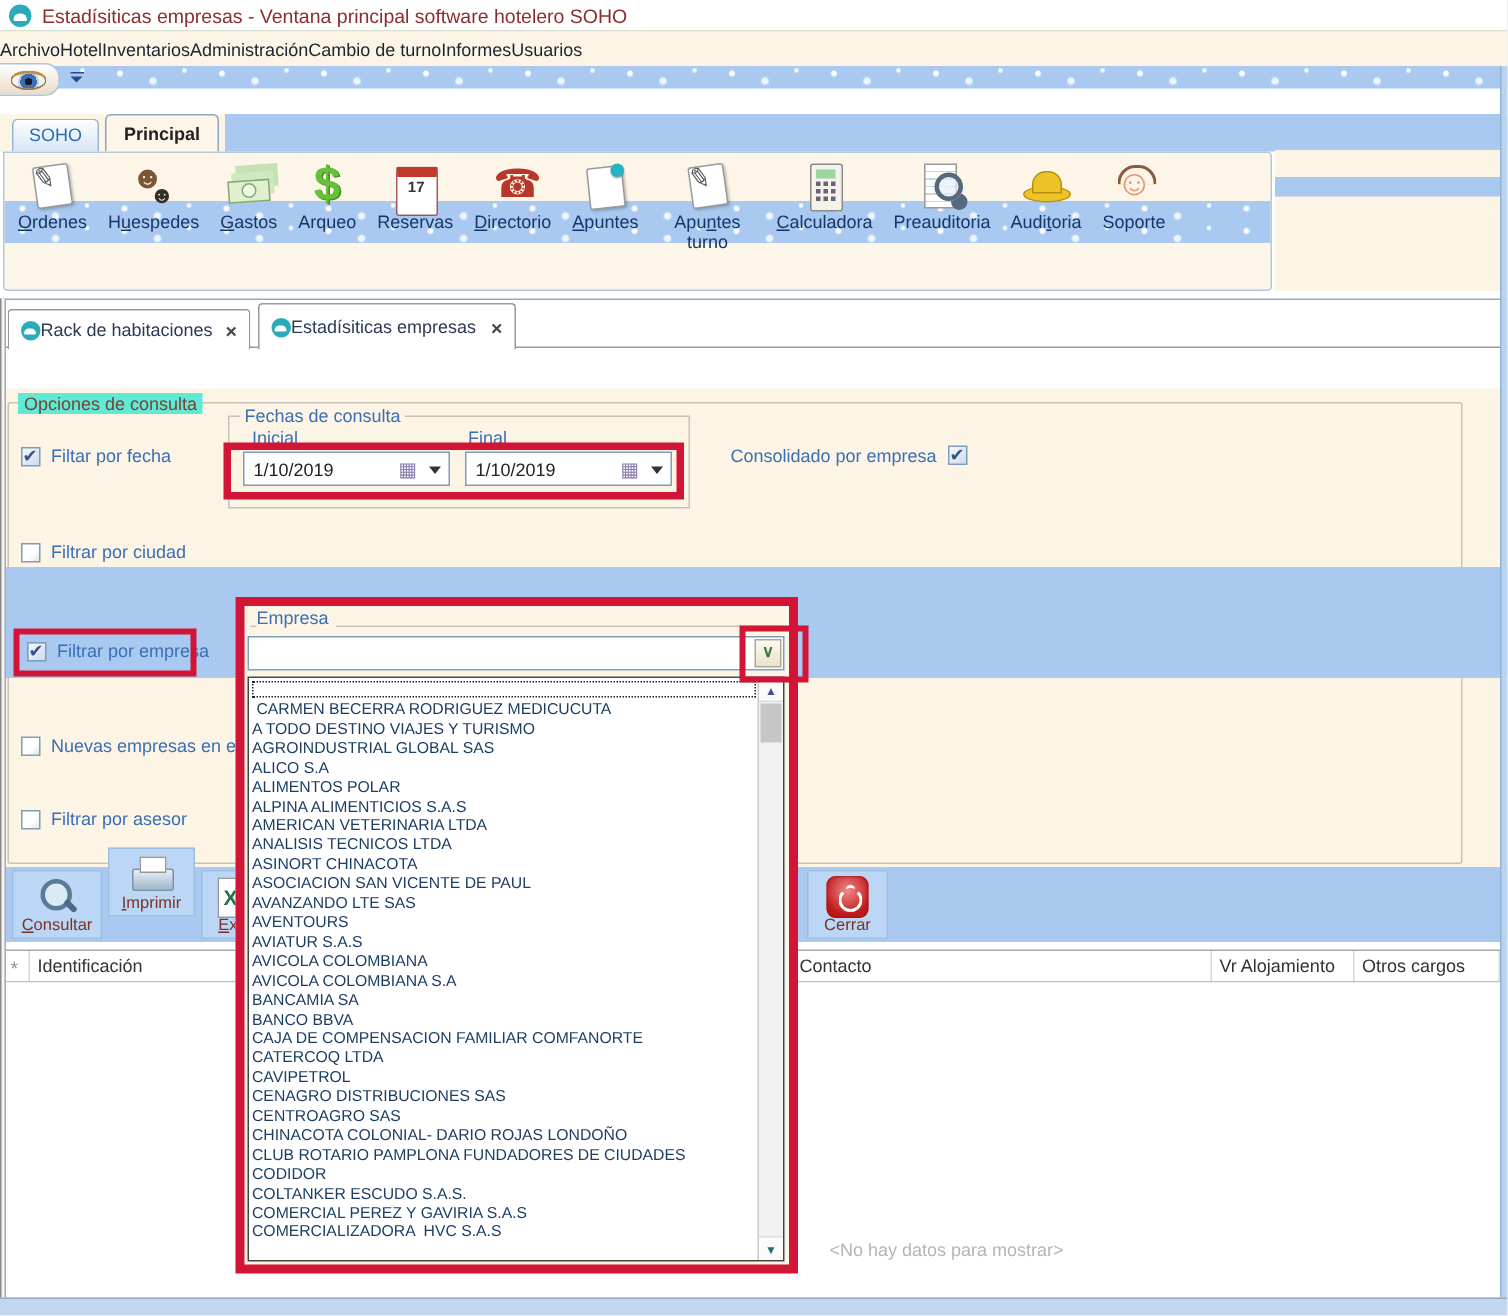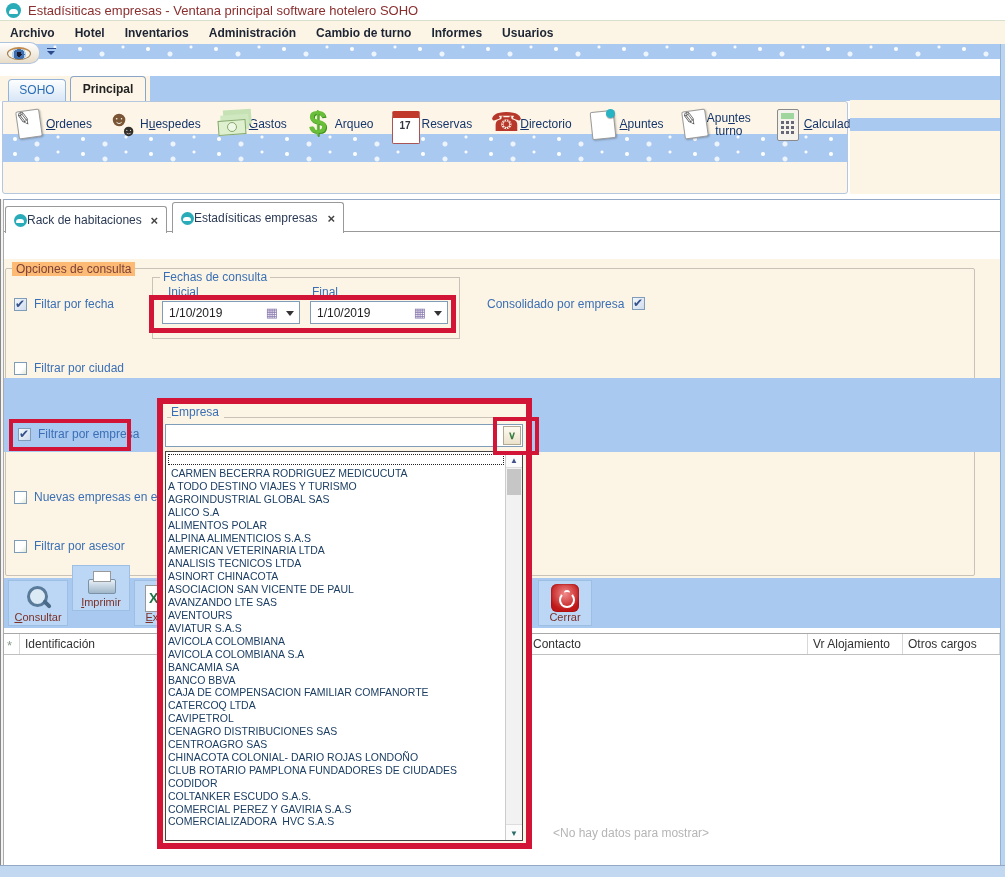--- a/index.html
+++ b/index.html
@@ -9,21 +9,21 @@
 
   
   .titlebar{position:absolute;top:0;left:0;right:0;height:21px;background:#fff;border-bottom:1px solid #d6e0cc}
   .app-dot{position:absolute;width:15px;height:15px;border-radius:50%;background:#2aacb8}
   .app-dot::after{content:"";position:absolute;left:3px;top:6px;width:9px;height:5px;background:#fff;border-radius:4px 4px 1px 1px}
   .titlebar .app-dot{left:6px;top:3px}
   .title-txt{position:absolute;left:28px;top:3px;font-size:13px;color:#8b2e2e;white-space:nowrap}
 
   
   .menubar{position:absolute;top:21px;left:0;right:0;height:23px;background:#fcf5e5;display:flex;align-items:center}
-  .menu-item{padding:0 10px;font-weight:bold;color:#1d2433;cursor:default;white-space:nowrap}
+  .menu-item{padding:0 0;font-weight:normal;color:#1d2433;cursor:default;white-space:nowrap}
 
   
   .snow{background-color:#a9c9f0;background-image:
     radial-gradient(circle at 12px 5px,rgba(255,255,255,.95) 1.5px,rgba(255,255,255,0) 2.5px),
     radial-gradient(circle at 34px 10px,rgba(255,255,255,.8) 2px,rgba(255,255,255,0) 3px),
     radial-gradient(circle at 55px 3px,rgba(255,255,255,.9) 1px,rgba(255,255,255,0) 2px);
     background-size:68px 15px}
   .qat{position:absolute;top:44px;left:0;right:0;height:15px}
   .eye-btn{position:absolute;top:42px;left:0;width:40px;height:22px;background:linear-gradient(#ffffff,#e8dcc8);
            border:1px solid #b0c4de;border-left:none;border-radius:0 10px 10px 0}
@@ -40,21 +40,21 @@
              border-radius:4px 4px 0 0;background:linear-gradient(#fdfefe,#d8e6f6);color:#2a6db5;
              text-align:center;line-height:21px}
   .rtab-principal{position:absolute;left:70px;top:0;width:76px;height:25px;border:1px solid #8aa5c5;border-bottom:none;
              border-radius:4px 4px 0 0;background:#fdf6e8;color:#222;font-weight:bold;text-align:center;line-height:24px}
 
   
   .ribbon{position:absolute;top:101px;left:2px;width:846px;height:93px;background:#fdf6e8;
           border:1px solid #b3c7de;border-radius:0 3px 3px 3px}
   .ribbon-stripe{position:absolute;left:0;right:0;top:32px;height:28px}
   .ribbon-items{position:absolute;inset:0;display:flex;align-items:flex-start;padding-left:2px}
-  .ritem{position:relative;display:flex;flex-direction:row;align-items:center;padding:5px 7px 0;cursor:pointer}
+  .ritem{position:relative;display:flex;flex-direction:column;align-items:center;padding:5px 7px 0;cursor:pointer}
   .ricon{width:34px;height:34px;position:relative;margin-bottom:1px}
   .rlabel{font-size:12px;color:#16366b;text-align:center;line-height:13px;max-width:64px;white-space:normal}
   .ribbon-right{position:absolute;left:850px;top:100px;right:5px;height:94px;background:#fcf5e5}
   .ribbon-right::after{content:"";position:absolute;left:0;right:0;top:18px;height:13px;background:#a9c9f0}
 
   
   .i-note-pencil::before{content:"";position:absolute;left:5px;top:3px;width:22px;height:26px;background:#fff;
     border:1px solid #9a9a9a;border-radius:2px;transform:rotate(-8deg);box-shadow:1px 1px 2px rgba(0,0,0,.25)}
   .i-note-pencil::after{content:"✎";position:absolute;left:4px;top:1px;font-size:18px;color:#555;transform:rotate(8deg)}
   .i-people::before{content:"☻";position:absolute;left:2px;top:0;font-size:21px;color:#7a5636}
@@ -108,21 +108,21 @@
 
   
   .subtab-row{position:absolute;top:232px;left:0;right:0;height:27px;background:#fff;border-bottom:1px solid #aaa}
   .stab{position:absolute;background:#fff;border:1px solid #999;text-align:center;color:#223;cursor:pointer}
   .stab1{left:0;top:0;width:120px;height:27px;line-height:25px;border-bottom:1px solid #fff}
   .stab2{left:120px;top:3px;width:117px;height:24px;line-height:22px}
 
   
   .content-bg{position:absolute;top:259px;left:0;right:0;height:319px;background:#fcf5e5}
   .groupbox{position:absolute;left:5px;top:268px;width:970px;height:308px;border:1px solid #c9c2b8;border-radius:2px}
-  .groupbox-label{position:absolute;left:12px;top:262px;background:#fdba74;padding:0 4px;color:#7b4136}
+  .groupbox-label{position:absolute;left:12px;top:262px;background:#5eead4;padding:0 4px;color:#7b4136}
   .blue-band{position:absolute;top:378px;left:0;right:0;height:74px;background:#a9c9f0}
 
   .fgroup{position:absolute;left:152px;top:277px;width:308px;height:62px;border:1px solid #c9c2b8}
   .fgroup-label{position:absolute;left:160px;top:270px;background:#fcf5e5;padding:0 3px;color:#3b6fb5}
   .blue-lbl{position:absolute;color:#3b6fb5;white-space:nowrap}
 
   .datefield{position:absolute;top:301px;width:138px;height:23px;background:#fff;border:1px solid #7f9db9}
   .datefield input{position:absolute;left:6px;top:2px;width:78px;height:17px;border:none;outline:none;
      font-family:"Liberation Sans",sans-serif;font-size:12px;color:#222;background:transparent}
   .df-cal{position:absolute;right:21px;top:3px;font-size:13px;color:#8b7bb0;line-height:15px;cursor:pointer}

